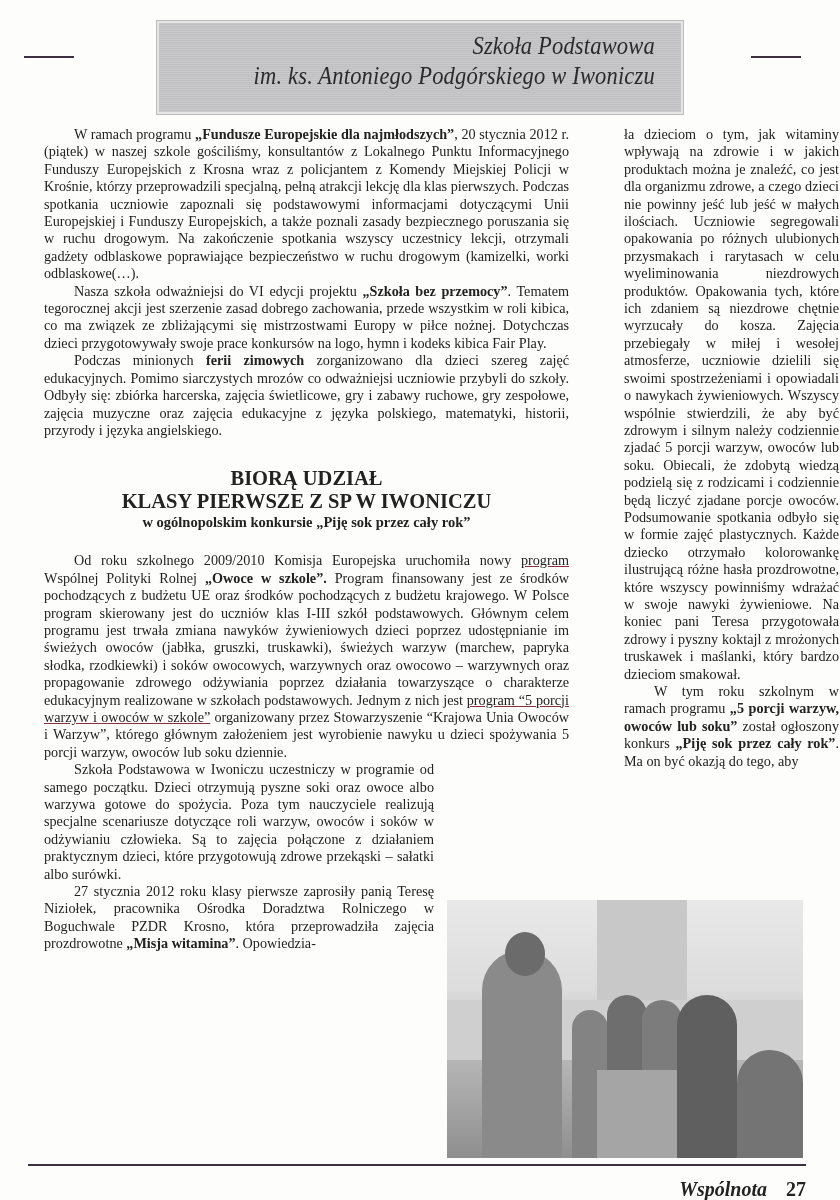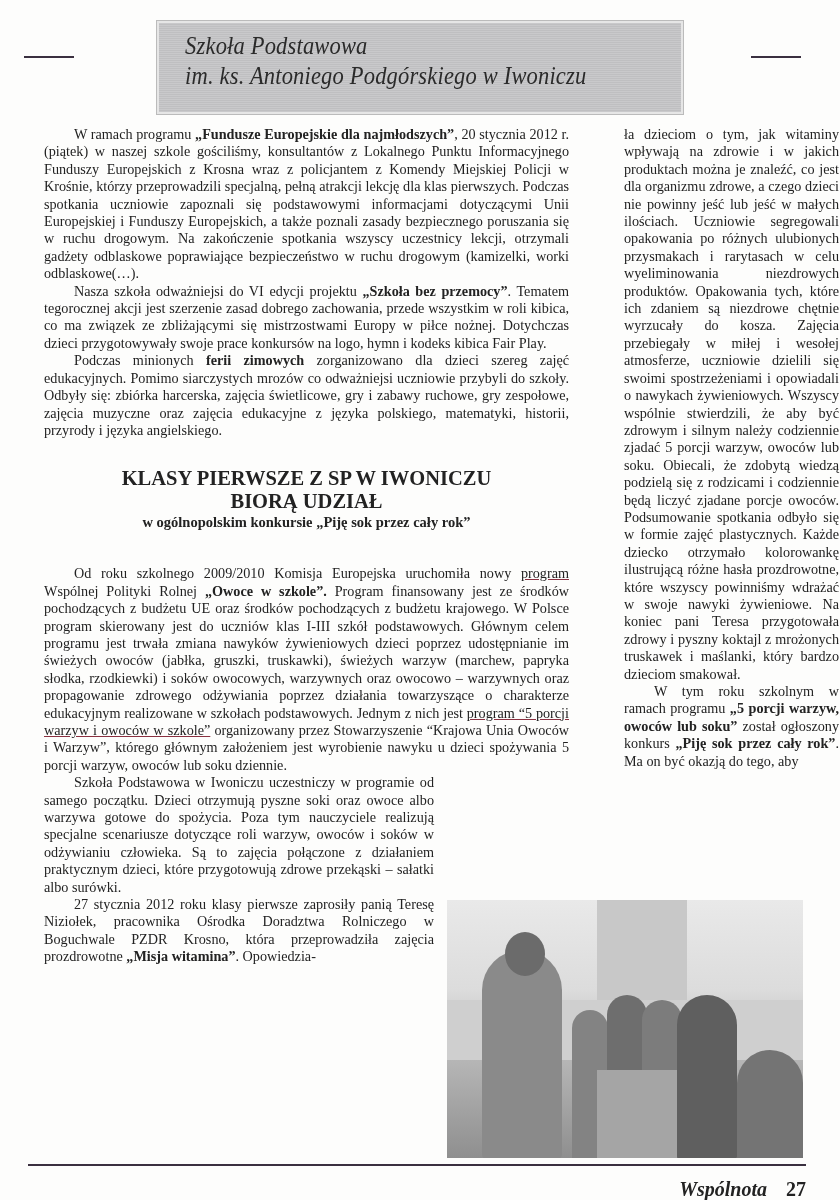--- a/index.html
+++ b/index.html
@@ -8,38 +8,38 @@
     background: #fdfdfc; color: #222;
     font-family: "Liberation Serif", "DejaVu Serif", serif;
   }
   .header-rule { position: absolute; top: 56px; height: 2px; background: #3a3040; }
   .header-rule.left { left: 24px; width: 50px; }
   .header-rule.right { left: 751px; width: 50px; }
   .header-box {
     position: absolute; left: 157px; top: 21px; width: 522px; height: 89px;
     background: repeating-linear-gradient(0deg, #c9c9cb 0px, #c9c9cb 1px, #bfbfc1 1px, #bfbfc1 2px);
     border: 2px solid #e6e6e6; box-shadow: 0 0 0 1px #bbb;
-    text-align: left;
+    text-align: right;
     font-family: "Liberation Serif", serif; font-style: italic;
     color: #2a2a2a;
   }
   .header-line1 { font-size: 25px; line-height: 30px; margin-top: 8px; letter-spacing: 0.2px; transform: scaleX(0.9); }
   .header-line2 { font-size: 25px; line-height: 30px; letter-spacing: 0.2px; transform: scaleX(0.9); }
 
   .col { position: absolute; font-size: 14.2px; line-height: 17.4px; text-align: justify; }
   .col p { margin: 0; }
   .col-left { left: 44px; top: 126px; width: 525px; }
   .col-right { left: 624px; top: 126px; width: 215px; }
   .indent { text-indent: 30px; }
   b { font-weight: bold; }
   u { text-decoration: underline; text-decoration-color: #8a3040; }
 
   .headline { text-align: center; margin-top: 28px; }
   .headline-title { font-weight: bold; font-size: 20.5px; line-height: 23px; }
-  .headline-sub { font-weight: bold; font-size: 14.5px; line-height: 19px; margin-bottom: 33px; }
+  .headline-sub { font-weight: bold; font-size: 14.5px; line-height: 19px; margin-bottom: 20px; }
 
   .photo {
     position: absolute; left: 447px; top: 900px; width: 356px; height: 258px;
     background: linear-gradient(180deg, #e9e9e9 0%, #dcdcdc 35%, #b8b8b8 60%, #8f8f8f 100%);
     overflow: hidden;
   }
   .photo .window { position:absolute; left:150px; top:0; width:90px; height:100px; background:#c8c8c8; }
   .photo .wall { position:absolute; left:0; top:100px; width:356px; height:60px; background:#cfcfcf; }
   .photo .person { position:absolute; left:35px; top:50px; width:80px; height:210px; background:#8a8a8a; border-radius:40px 40px 6px 6px; }
   .photo .head { position:absolute; left:58px; top:32px; width:40px; height:44px; background:#6b6b6b; border-radius:50%; }
@@ -60,22 +60,22 @@
   <div class="header-line1">Szkoła Podstawowa</div>
   <div class="header-line2">im. ks. Antoniego Podgórskiego w Iwoniczu</div>
 </div>
 
 <div class="col col-left">
   <p class="indent"><span>W ramach programu </span><b>„Fundusze Europejskie dla najmłodszych”</b><span>, 20 stycznia 2012 r. (piątek) w naszej szkole gościliśmy, konsultantów z Lokalnego Punktu Informacyjnego Funduszy Europejskich z Krosna wraz z policjantem z Komendy Miejskiej Policji w Krośnie, którzy przeprowadzili specjalną, pełną atrakcji lekcję dla klas pierwszych. Podczas spotkania uczniowie zapoznali się podstawowymi informacjami dotyczącymi Unii Europejskiej i Funduszy Europejskich, a także poznali zasady bezpiecznego poruszania się w ruchu drogowym. Na zakończenie spotkania wszyscy uczestnicy lekcji, otrzymali gadżety odblaskowe poprawiające bezpieczeństwo w ruchu drogowym (kamizelki, worki odblaskowe(…).</span></p>
   <p class="indent"><span>Nasza szkoła odważniejsi do VI edycji projektu </span><b>„Szkoła bez przemocy”</b><span>. Tematem tegorocznej akcji jest szerzenie zasad dobrego zachowania, przede wszystkim w roli kibica, co ma związek ze zbliżającymi się mistrzostwami Europy w piłce nożnej. Dotychczas dzieci przygotowywały swoje prace konkursów  na logo, hymn i kodeks kibica Fair Play.</span></p>
   <p class="indent"><span>Podczas minionych </span><b>ferii zimowych</b><span> zorganizowano dla dzieci szereg zajęć edukacyjnych. Pomimo siarczystych mrozów co odważniejsi uczniowie przybyli do szkoły. Odbyły się: zbiórka harcerska, zajęcia świetlicowe, gry i zabawy ruchowe, gry zespołowe, zajęcia muzyczne oraz zajęcia edukacyjne z języka polskiego, matematyki, historii, przyrody i języka angielskiego.</span></p>
 
   <div class="headline">
+    <div class="headline-title">BIORĄ UDZIAŁ</div>
     <div class="headline-title">KLASY PIERWSZE Z SP W IWONICZU</div>
-    <div class="headline-title">BIORĄ UDZIAŁ</div>
     <div class="headline-sub">w ogólnopolskim konkursie „Piję sok przez cały rok”</div>
   </div>
 
   <p class="indent"><span>Od roku szkolnego 2009/2010 Komisja Europejska uruchomiła nowy </span><u>program</u><span> Wspólnej Polityki Rolnej </span><b>„Owoce w szkole”.</b><span> Program finansowany jest ze środków pochodzących z budżetu UE oraz środków pochodzących z budżetu krajowego. W Polsce program skierowany jest do uczniów klas I-III szkół podstawowych.  Głównym celem programu jest trwała zmiana nawyków żywieniowych dzieci poprzez udostępnianie im świeżych owoców (jabłka, gruszki, truskawki), świeżych warzyw (marchew, papryka słodka, rzodkiewki) i soków owocowych, warzywnych oraz owocowo – warzywnych oraz propagowanie zdrowego odżywiania poprzez działania towarzyszące o charakterze edukacyjnym realizowane w szkołach podstawowych. Jednym z nich jest </span><u>program “5 porcji warzyw i owoców w szkole”</u><span> organizowany przez Stowarzyszenie “Krajowa Unia Owoców i Warzyw”, którego głównym założeniem jest wyrobienie nawyku u dzieci spożywania 5 porcji warzyw, owoców lub soku dziennie.</span></p>
   <div style="width:390px">
     <p class="indent">Szkoła Podstawowa w Iwoniczu uczestniczy w programie od samego początku. Dzieci otrzymują pyszne soki oraz owoce albo warzywa gotowe do spożycia. Poza tym nauczyciele realizują specjalne scenariusze dotyczące roli warzyw, owoców i soków w odżywianiu człowieka. Są to zajęcia połączone z działaniem praktycznym dzieci, które przygotowują zdrowe przekąski – sałatki albo surówki.</p>
     <p class="indent"><span>27 stycznia 2012 roku  klasy pierwsze zaprosiły panią Teresę Niziołek, pracownika Ośrodka Doradztwa Rolniczego w Boguchwale PZDR Krosno, która przeprowadziła zajęcia prozdrowotne </span><b>„Misja witamina”</b><span>. Opowiedzia-</span></p>
   </div>
 </div>
 

